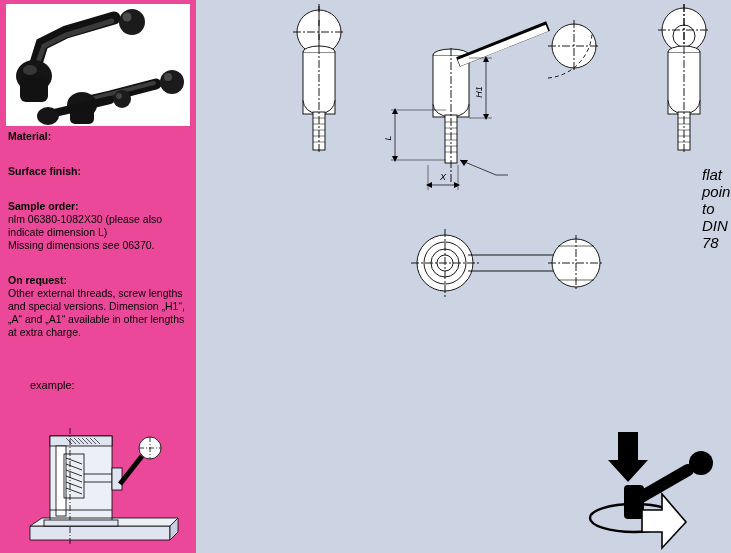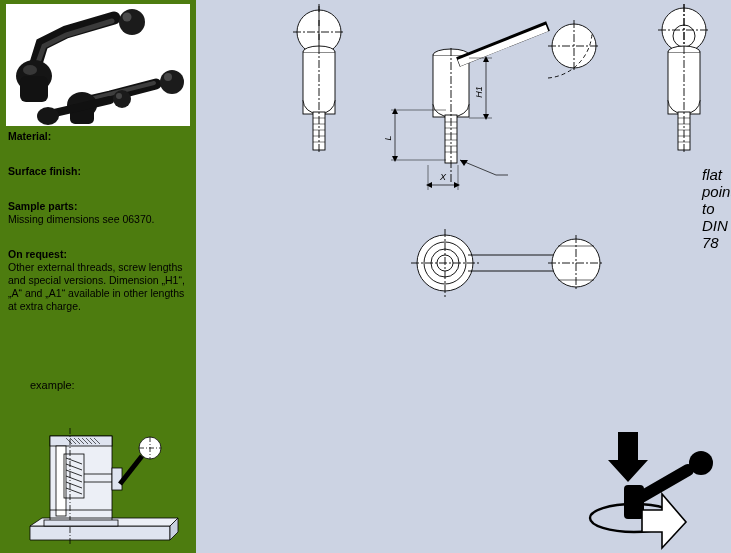--- a/index.html
+++ b/index.html
@@ -4,21 +4,21 @@
 <style>
   html,body{margin:0;padding:0;}
   body{
     width:731px;height:553px;
     background:#ffffff;
     font-family:"Liberation Sans", sans-serif;
     position:relative;
     overflow:hidden;
   }
   .left-col{
-    position:absolute;left:0;top:0;width:228px;height:553px;background:#4d7c0f;
+    position:absolute;left:0;top:0;width:228px;height:553px;background:#ec4899;
   }
   .photo{
     position:absolute;left:6px;top:4px;width:184px;height:122px;
     background:#ffffff;overflow:hidden;
   }
   .spec{
     position:absolute;left:8px;top:130px;width:180px;
     font-size:10.5px;color:#000;line-height:1.24;
   }
   .spec .hd{font-weight:bold;margin-top:22px;}
@@ -76,21 +76,22 @@
         <ellipse cx="42" cy="112" rx="11" ry="9" fill="#151515"></ellipse>
       </g>
     </svg>
   </div>
 
   <div class="spec">
     <div class="hd">Material:</div>
 
     <div class="hd">Surface finish:</div>
 
-    <div class="hd">Sample parts:</div>
+    <div class="hd">Sample order:</div>
+    <div class="tx">nlm 06380-1082X30 (please also indicate dimension L)</div>
 
     <div class="tx">Missing dimensions see 06370.</div>
 
     <div class="hd">On request:</div>
     <div class="tx">Other external threads, screw lengths and special versions. Dimension „H1“, „A“ and „A1“ available in other lengths at extra charge.</div>
   </div>
 
   <div class="example-label">example:</div>
 
   <div class="example-draw">

